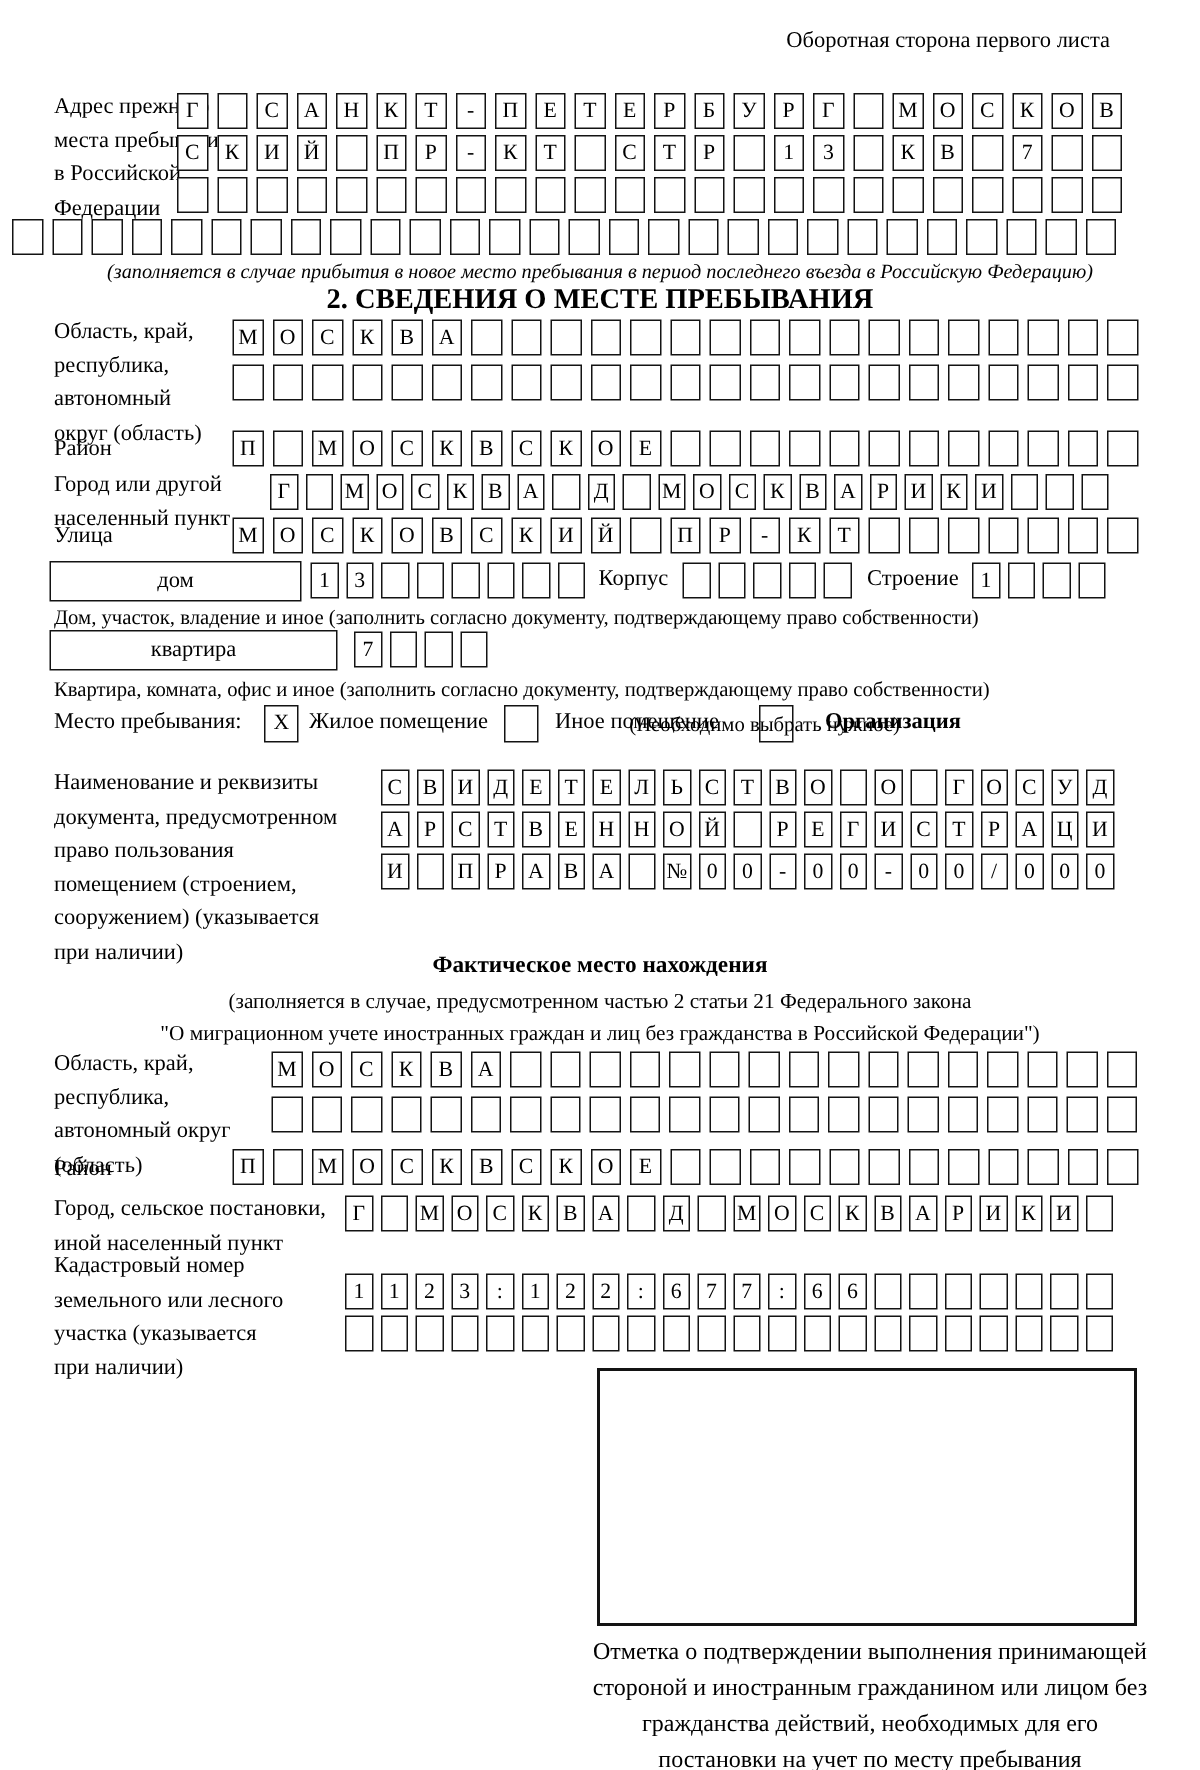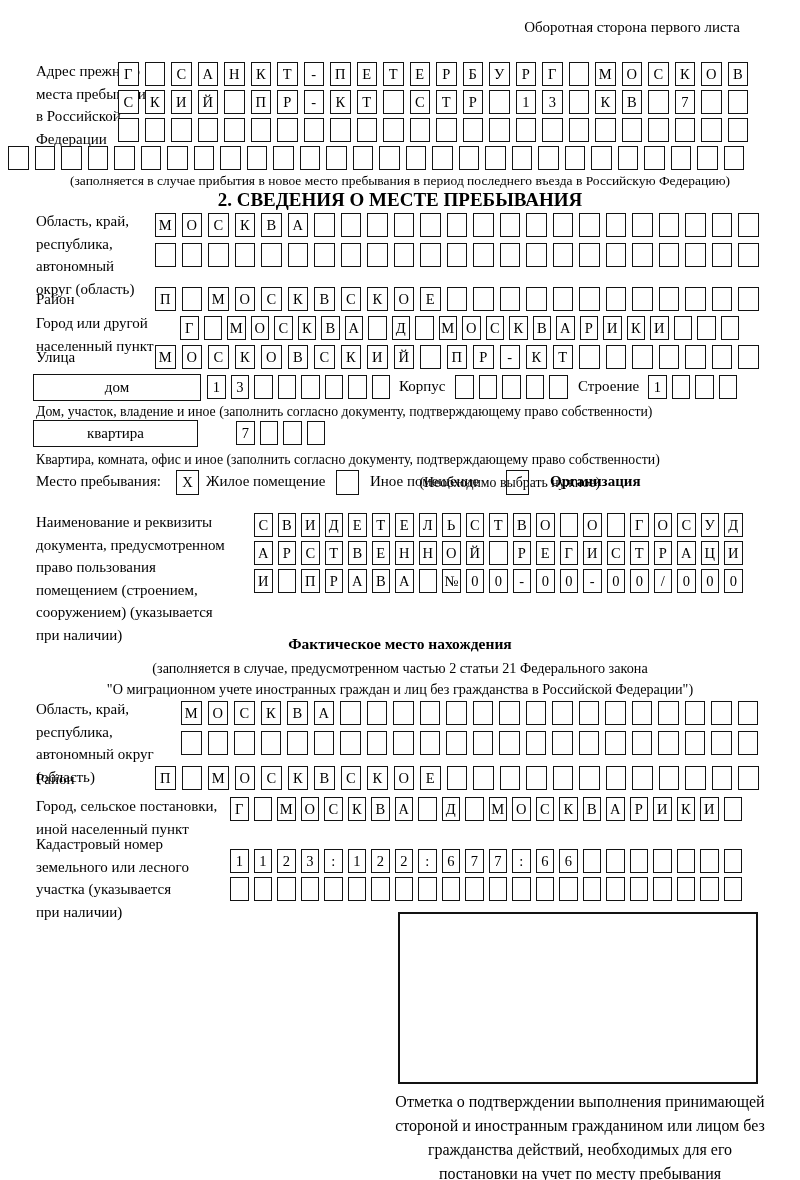--- a/index.html
+++ b/index.html
@@ -140,21 +140,21 @@
       <span class="cell"></span>
       <span class="cell"></span>
       <span class="cell"></span>
       <span class="cell"></span>
       <span class="cell"></span>
       <span class="cell"></span>
       <span class="cell"></span>
       <span class="cell"></span>
       <span class="cell"></span>
     </div>
-  <div class="cap center" style="top:173px;font-size:13.5px;">(заполняется в случае прибытия в новое место пребывания в период последнего въезда в Российскую Федерацию)</div>
+  <div class="cap center" style="top:173px;font-size:13.5px;font-style:italic;">(заполняется в случае прибытия в новое место пребывания в период последнего въезда в Российскую Федерацию)</div>
 
   <div class="lbl bold center" style="top:186px;font-size:19px;">2. СВЕДЕНИЯ О МЕСТЕ ПРЕБЫВАНИЯ</div>
 
   <div class="lbl" style="left:36px;top:210px;width:118px;">Область, край,
 республика,
 автономный
 округ (область)</div>
   <div class="cellrow" style="left:155px;top:213px;">
       <span class="cell">М</span>
       <span class="cell">О</span>
@@ -310,21 +310,21 @@
     </div>
   <div class="inline-lbl" style="left:578px;top:378px;">Строение</div>
   <div class="cellrow tight" style="left:648px;top:375px;">
       <span class="cell">1</span>
       <span class="cell"></span>
       <span class="cell"></span>
       <span class="cell"></span>
     </div>
   <div class="cap" style="left:36px;top:404px;">Дом, участок, владение и иное (заполнить согласно документу, подтверждающему право собственности)</div>
 
-  <div class="bigbox" style="left:33px;top:420px;width:165px;">квартира</div>
+  <div class="bigbox" style="left:33px;top:420px;width:192px;">квартира</div>
   <div class="cellrow tight" style="left:236px;top:421px;">
       <span class="cell">7</span>
       <span class="cell"></span>
       <span class="cell"></span>
       <span class="cell"></span>
     </div>
   <div class="cap" style="left:36px;top:452px;">Квартира, комната, офис и иное (заполнить согласно документу, подтверждающему право собственности)</div>
 
   <div class="inline-lbl" style="left:36px;top:473px;">Место пребывания:</div>
   <span class="cell checkbox" style="left:176px;top:470px;">X</span>

